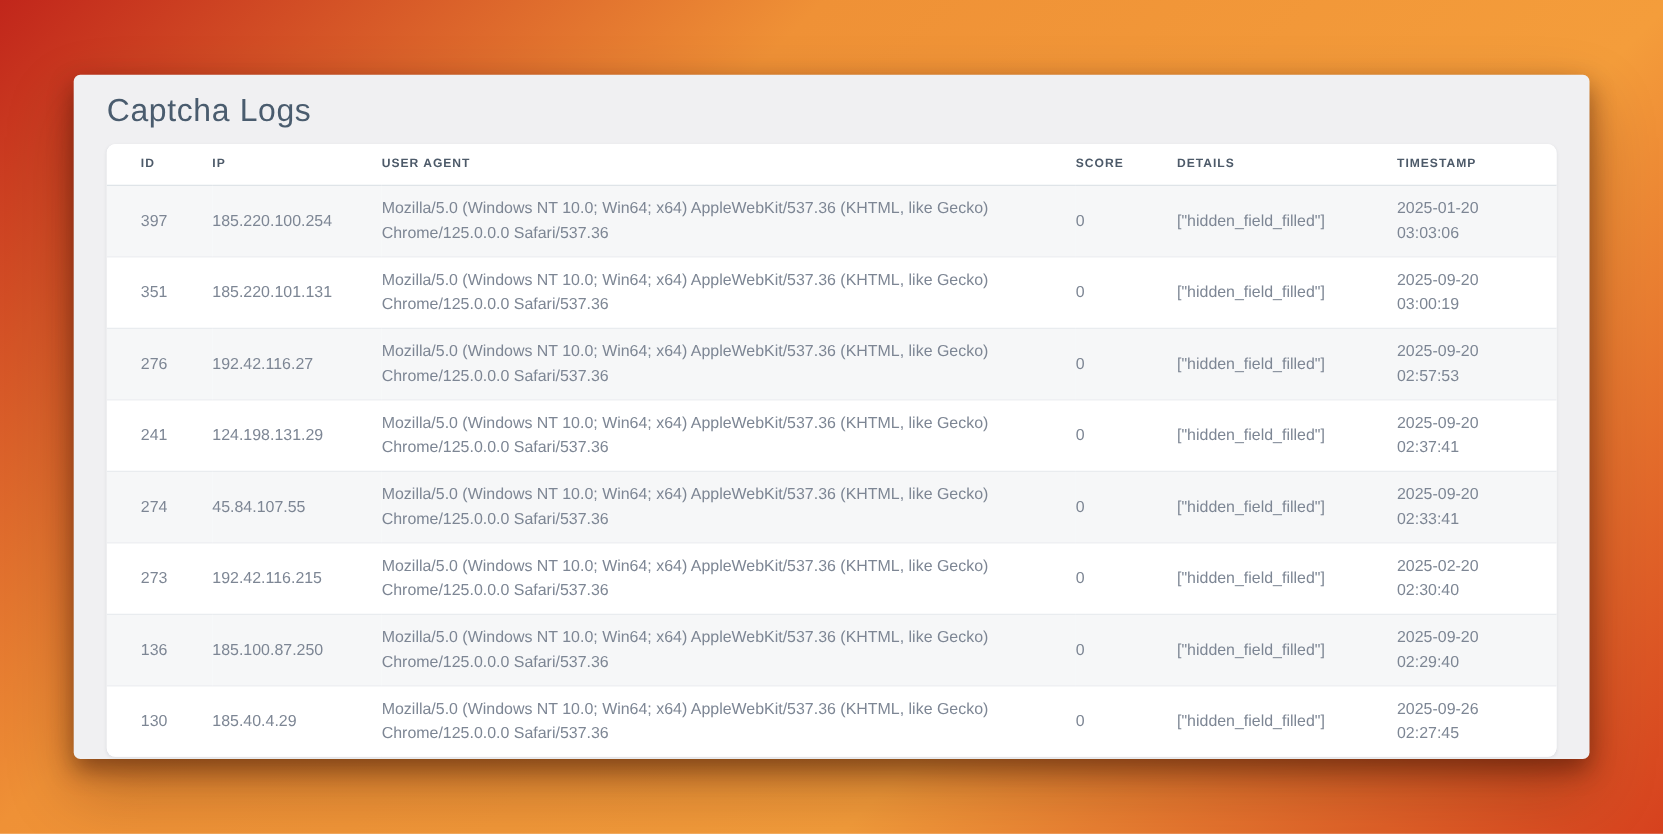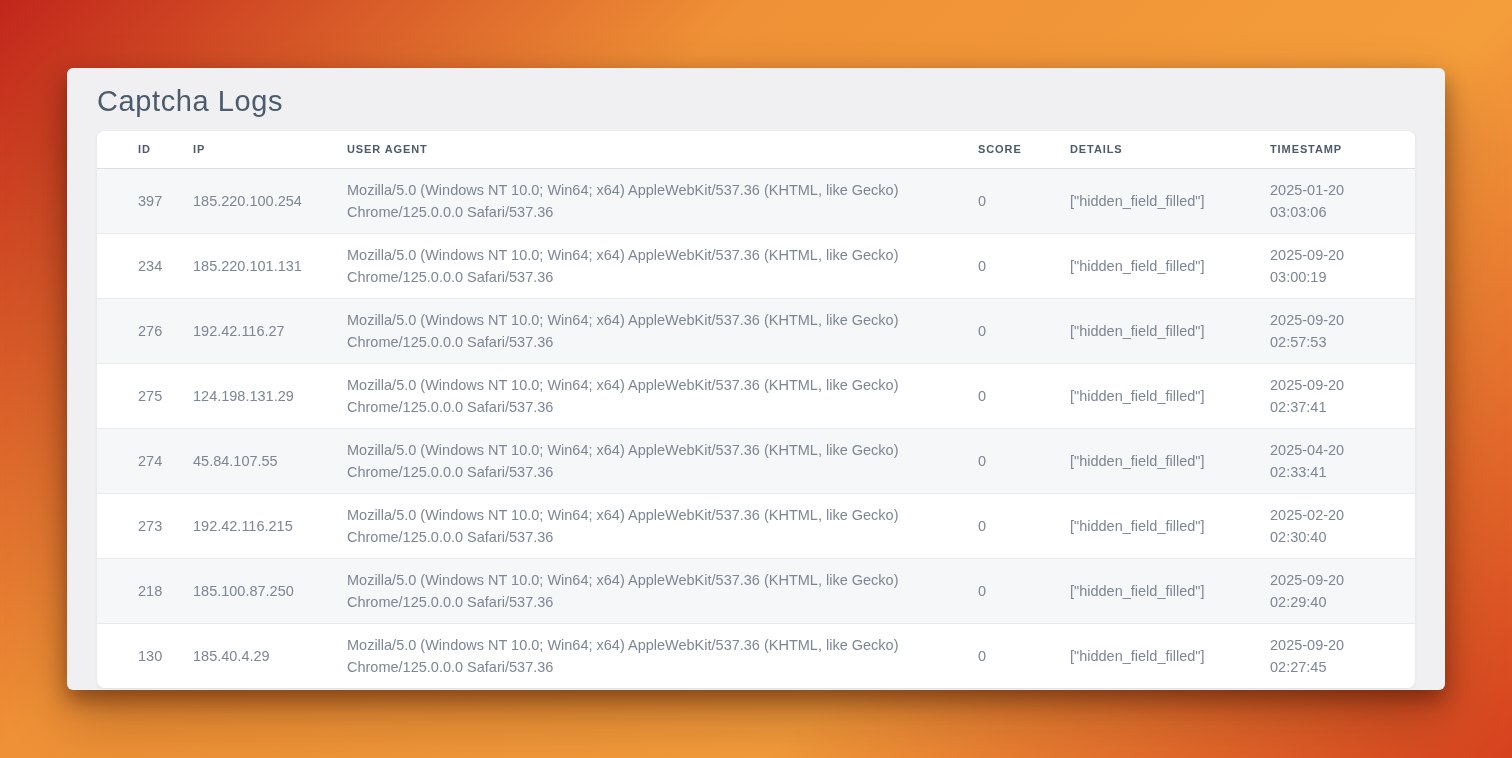--- a/index.html
+++ b/index.html
@@ -68,21 +68,21 @@
     font-size: 11px;
     font-weight: 700;
     letter-spacing: 0.9px;
     text-transform: uppercase;
     color: var(--header-text-color, #4d5a69);
     background: var(--table-bg, #ffffff);
     padding: 0 10px 0 0;
     border-bottom: 1px solid var(--header-border-color, #dde1e6);
   }
 
-  thead th:first-child, tbody td:first-child { padding-left: 41px; }
+  thead th:first-child, tbody td:first-child { padding-left: 31px; }
 
   tbody td {
     height: 64px;
     vertical-align: middle;
     font-size: 14.5px;
     line-height: 22px;
     color: var(--cell-text-color, #7d8694);
     padding: 10px 16px 10px 0;
     word-wrap: break-word;
   }
@@ -125,21 +125,21 @@
     <td>185.220.100.254</td>
     <td>Mozilla/5.0 (Windows NT 10.0; Win64; x64) AppleWebKit/537.36 (KHTML, like Gecko) Chrome/125.0.0.0 Safari/537.36</td>
     <td>0</td>
     <td>["hidden_field_filled"]</td>
     <td>
       <div class="timestamp-text">2025-01-20 03:03:06</div>
     </td>
   </tr>
 
   <tr>
-    <td>234</td>
+    <td>351</td>
     <td>185.220.101.131</td>
     <td>Mozilla/5.0 (Windows NT 10.0; Win64; x64) AppleWebKit/537.36 (KHTML, like Gecko) Chrome/125.0.0.0 Safari/537.36</td>
     <td>0</td>
     <td>["hidden_field_filled"]</td>
     <td>
       <div class="timestamp-text">2025-09-20 03:00:19</div>
     </td>
   </tr>
 
   <tr>
@@ -147,69 +147,69 @@
     <td>192.42.116.27</td>
     <td>Mozilla/5.0 (Windows NT 10.0; Win64; x64) AppleWebKit/537.36 (KHTML, like Gecko) Chrome/125.0.0.0 Safari/537.36</td>
     <td>0</td>
     <td>["hidden_field_filled"]</td>
     <td>
       <div class="timestamp-text">2025-09-20 02:57:53</div>
     </td>
   </tr>
 
   <tr>
-    <td>275</td>
+    <td>241</td>
     <td>124.198.131.29</td>
     <td>Mozilla/5.0 (Windows NT 10.0; Win64; x64) AppleWebKit/537.36 (KHTML, like Gecko) Chrome/125.0.0.0 Safari/537.36</td>
     <td>0</td>
     <td>["hidden_field_filled"]</td>
     <td>
       <div class="timestamp-text">2025-09-20 02:37:41</div>
     </td>
   </tr>
 
   <tr>
     <td>274</td>
     <td>45.84.107.55</td>
     <td>Mozilla/5.0 (Windows NT 10.0; Win64; x64) AppleWebKit/537.36 (KHTML, like Gecko) Chrome/125.0.0.0 Safari/537.36</td>
     <td>0</td>
     <td>["hidden_field_filled"]</td>
     <td>
-      <div class="timestamp-text">2025-04-20 02:33:41</div>
+      <div class="timestamp-text">2025-09-20 02:33:41</div>
     </td>
   </tr>
 
   <tr>
     <td>273</td>
     <td>192.42.116.215</td>
     <td>Mozilla/5.0 (Windows NT 10.0; Win64; x64) AppleWebKit/537.36 (KHTML, like Gecko) Chrome/125.0.0.0 Safari/537.36</td>
     <td>0</td>
     <td>["hidden_field_filled"]</td>
     <td>
       <div class="timestamp-text">2025-02-20 02:30:40</div>
     </td>
   </tr>
 
   <tr>
-    <td>218</td>
+    <td>136</td>
     <td>185.100.87.250</td>
     <td>Mozilla/5.0 (Windows NT 10.0; Win64; x64) AppleWebKit/537.36 (KHTML, like Gecko) Chrome/125.0.0.0 Safari/537.36</td>
     <td>0</td>
     <td>["hidden_field_filled"]</td>
     <td>
       <div class="timestamp-text">2025-09-20 02:29:40</div>
     </td>
   </tr>
 
   <tr>
     <td>130</td>
     <td>185.40.4.29</td>
     <td>Mozilla/5.0 (Windows NT 10.0; Win64; x64) AppleWebKit/537.36 (KHTML, like Gecko) Chrome/125.0.0.0 Safari/537.36</td>
     <td>0</td>
     <td>["hidden_field_filled"]</td>
     <td>
-      <div class="timestamp-text">2025-09-20 02:27:45</div>
+      <div class="timestamp-text">2025-09-26 02:27:45</div>
     </td>
   </tr>
 </tbody>
     </table>
   </div>
 </div>
 
 </body></html>

